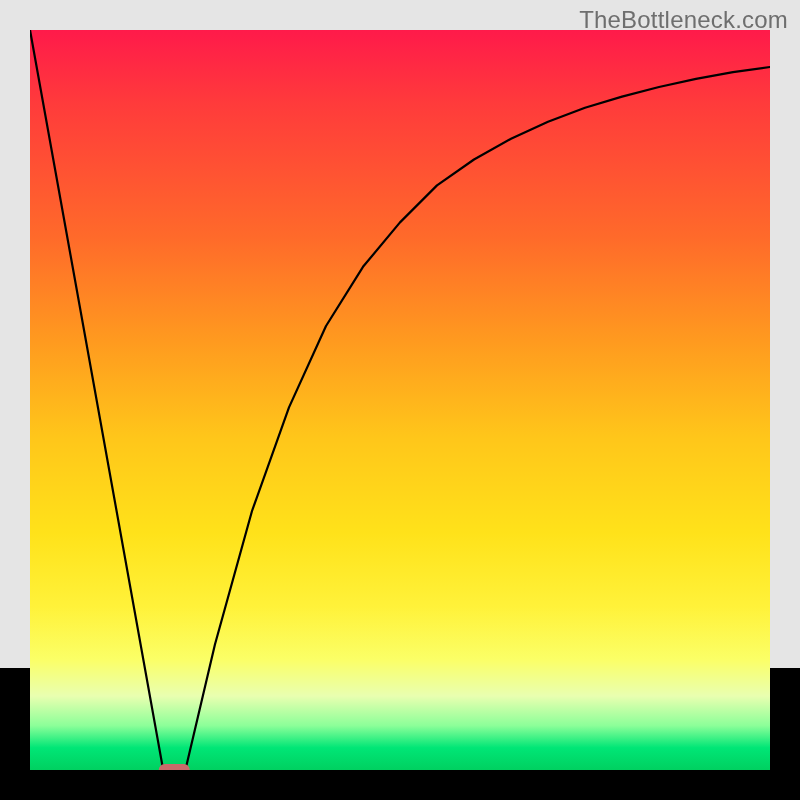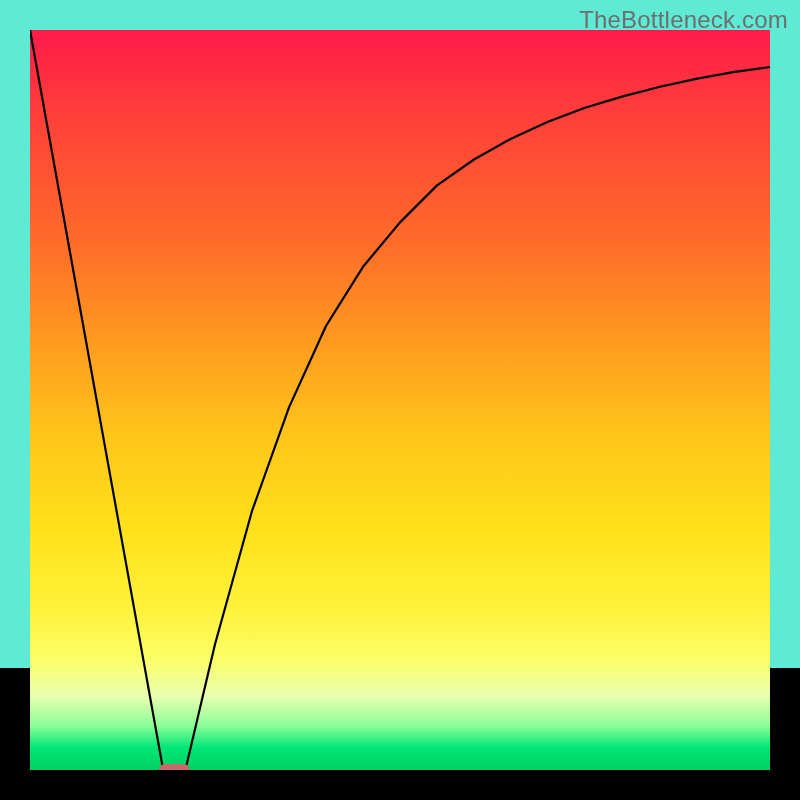--- a/index.html
+++ b/index.html
@@ -8,21 +8,21 @@
     width: 800px;
     height: 800px;
     background: #000;
     overflow: hidden;
     font-family: Arial, Helvetica, sans-serif;
   }
   .chart-wrap {
     position: relative;
     width: 800px;
     height: 668px;
-    background: #5eead4;
+    background: #e5e5e5;
   }
   .plot-area {
     position: absolute;
     left: 30px;
     top: 30px;
     width: 740px;
     height: 740px;
     background: linear-gradient(to bottom,
       #ff1a4a 0%,
       #ff3b3b 10%,

